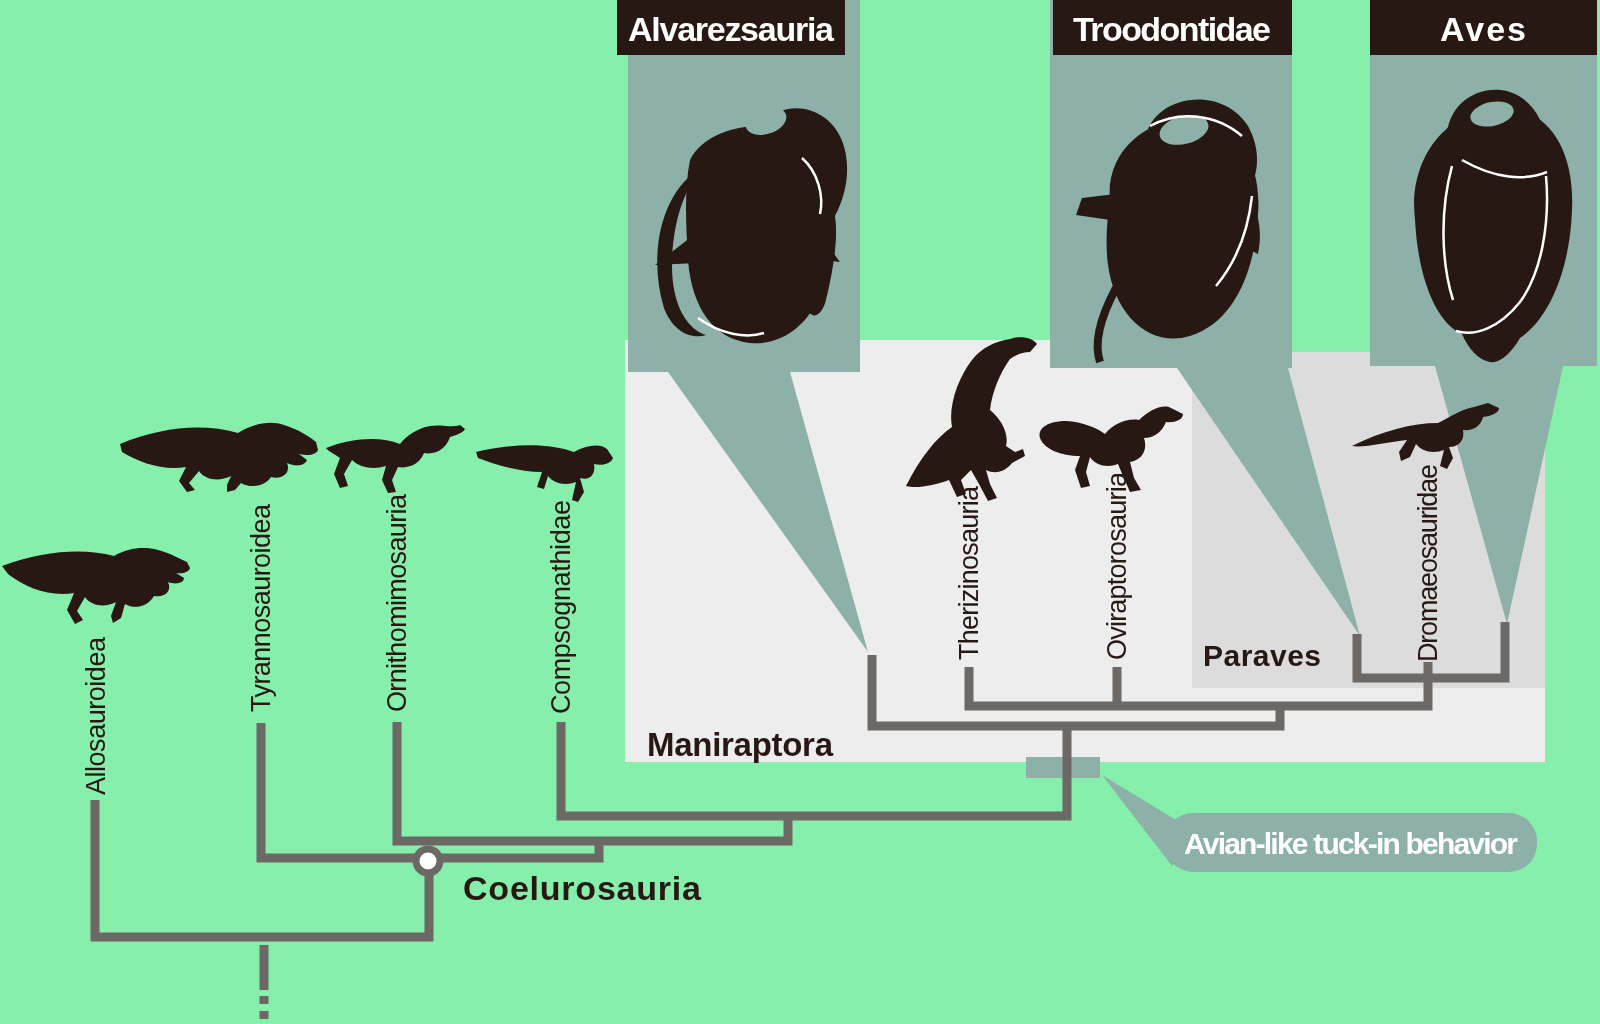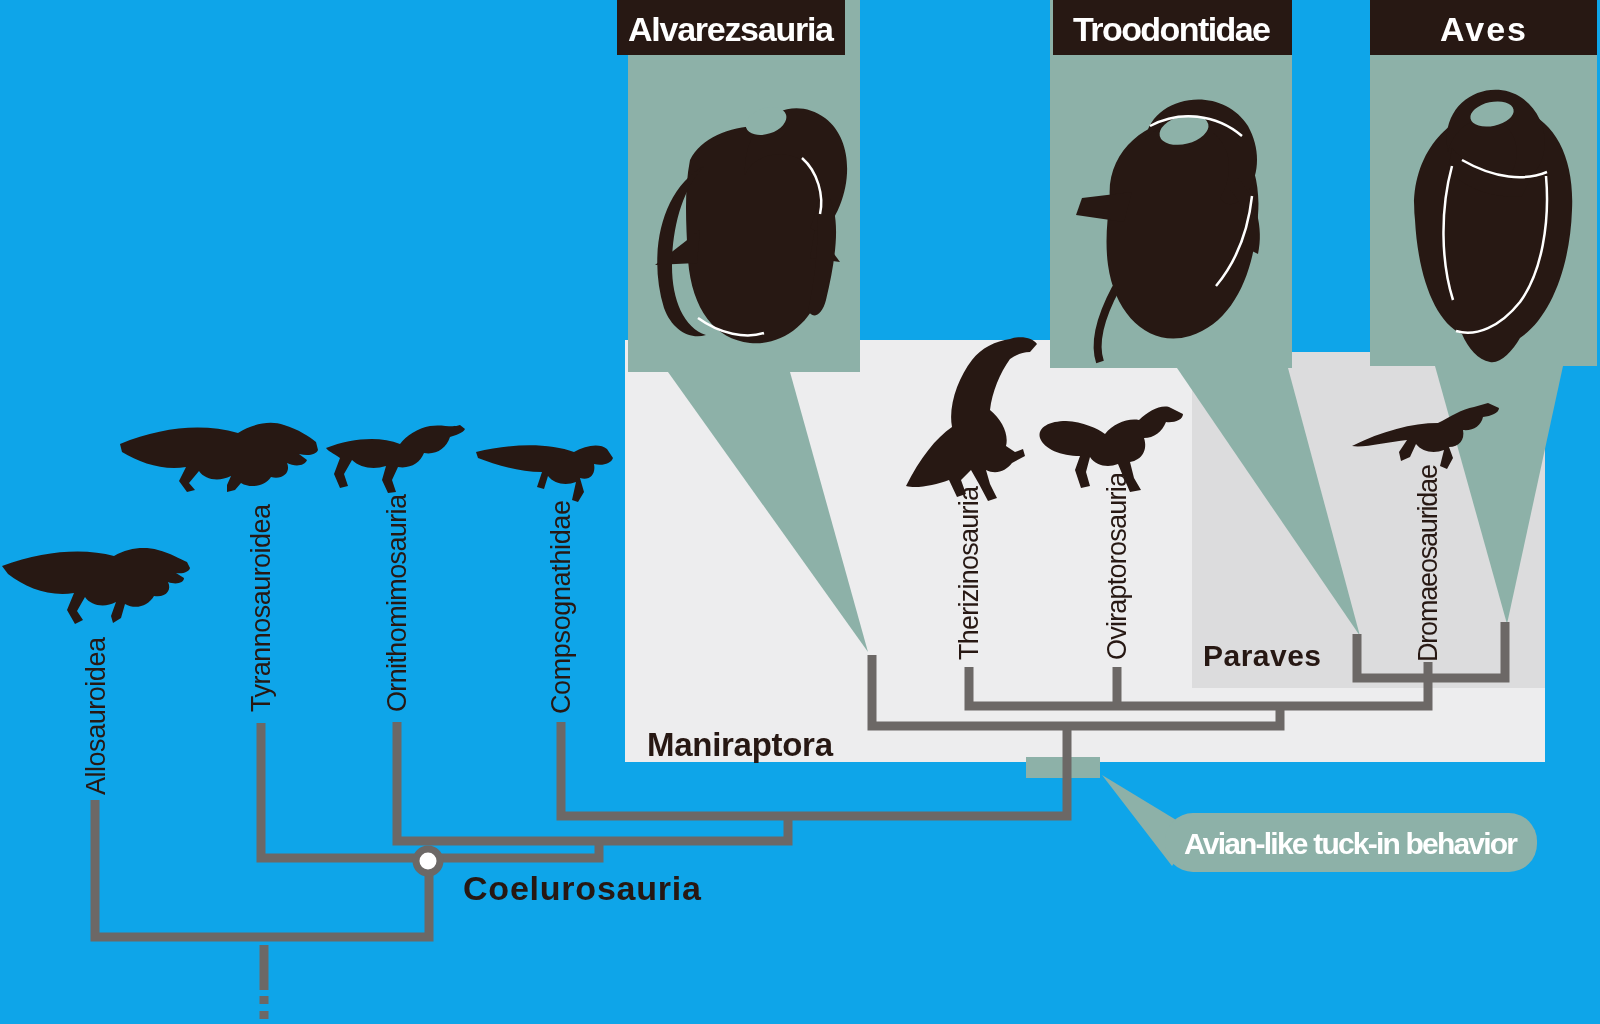--- a/index.html
+++ b/index.html
@@ -1,16 +1,16 @@
 <!DOCTYPE html>
 <html><head>
 <meta charset="utf-8">
 <style>
   html,body{margin:0;padding:0;background:#ffffff;}
-  .stage{position:relative;width:1600px;height:1024px;background:#0ea5e9;overflow:hidden;
+  .stage{position:relative;width:1600px;height:1024px;background:#86efac;overflow:hidden;
          font-family:"Liberation Sans", sans-serif;}
   svg text{font-family:"Liberation Sans", sans-serif;}
   .hdr{font-weight:bold;fill:#ffffff;}
   .taxon{fill:#271813;}
   .clade{font-weight:bold;fill:#271813;}
   .callout-text{font-weight:bold;fill:#ffffff;}
 </style>
 </head>
 <body>
 

